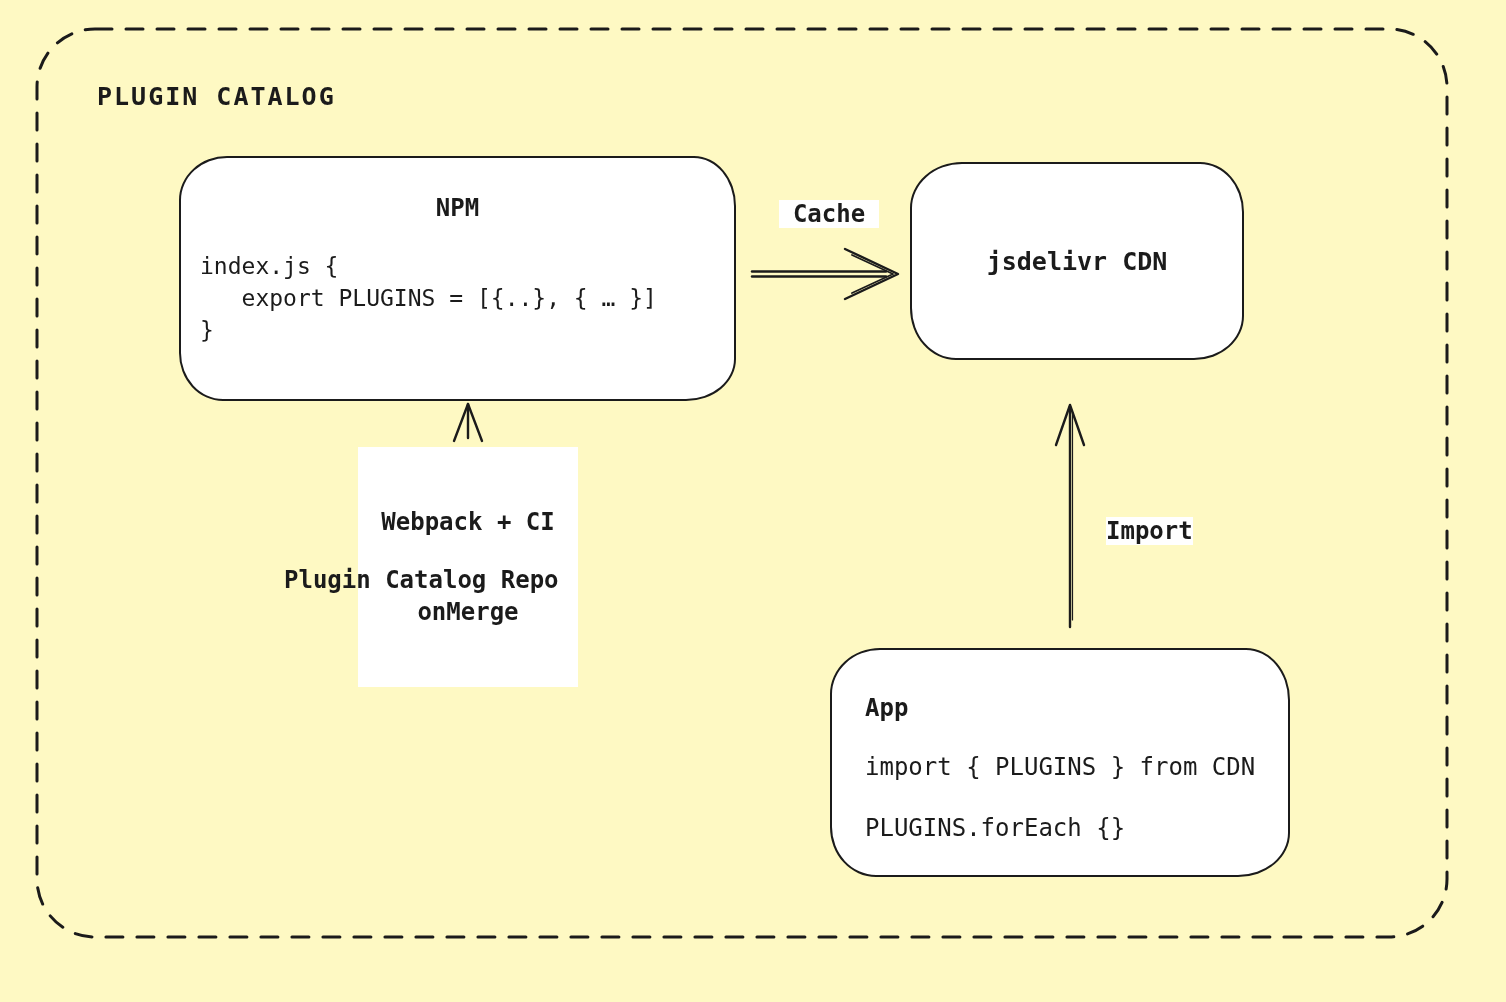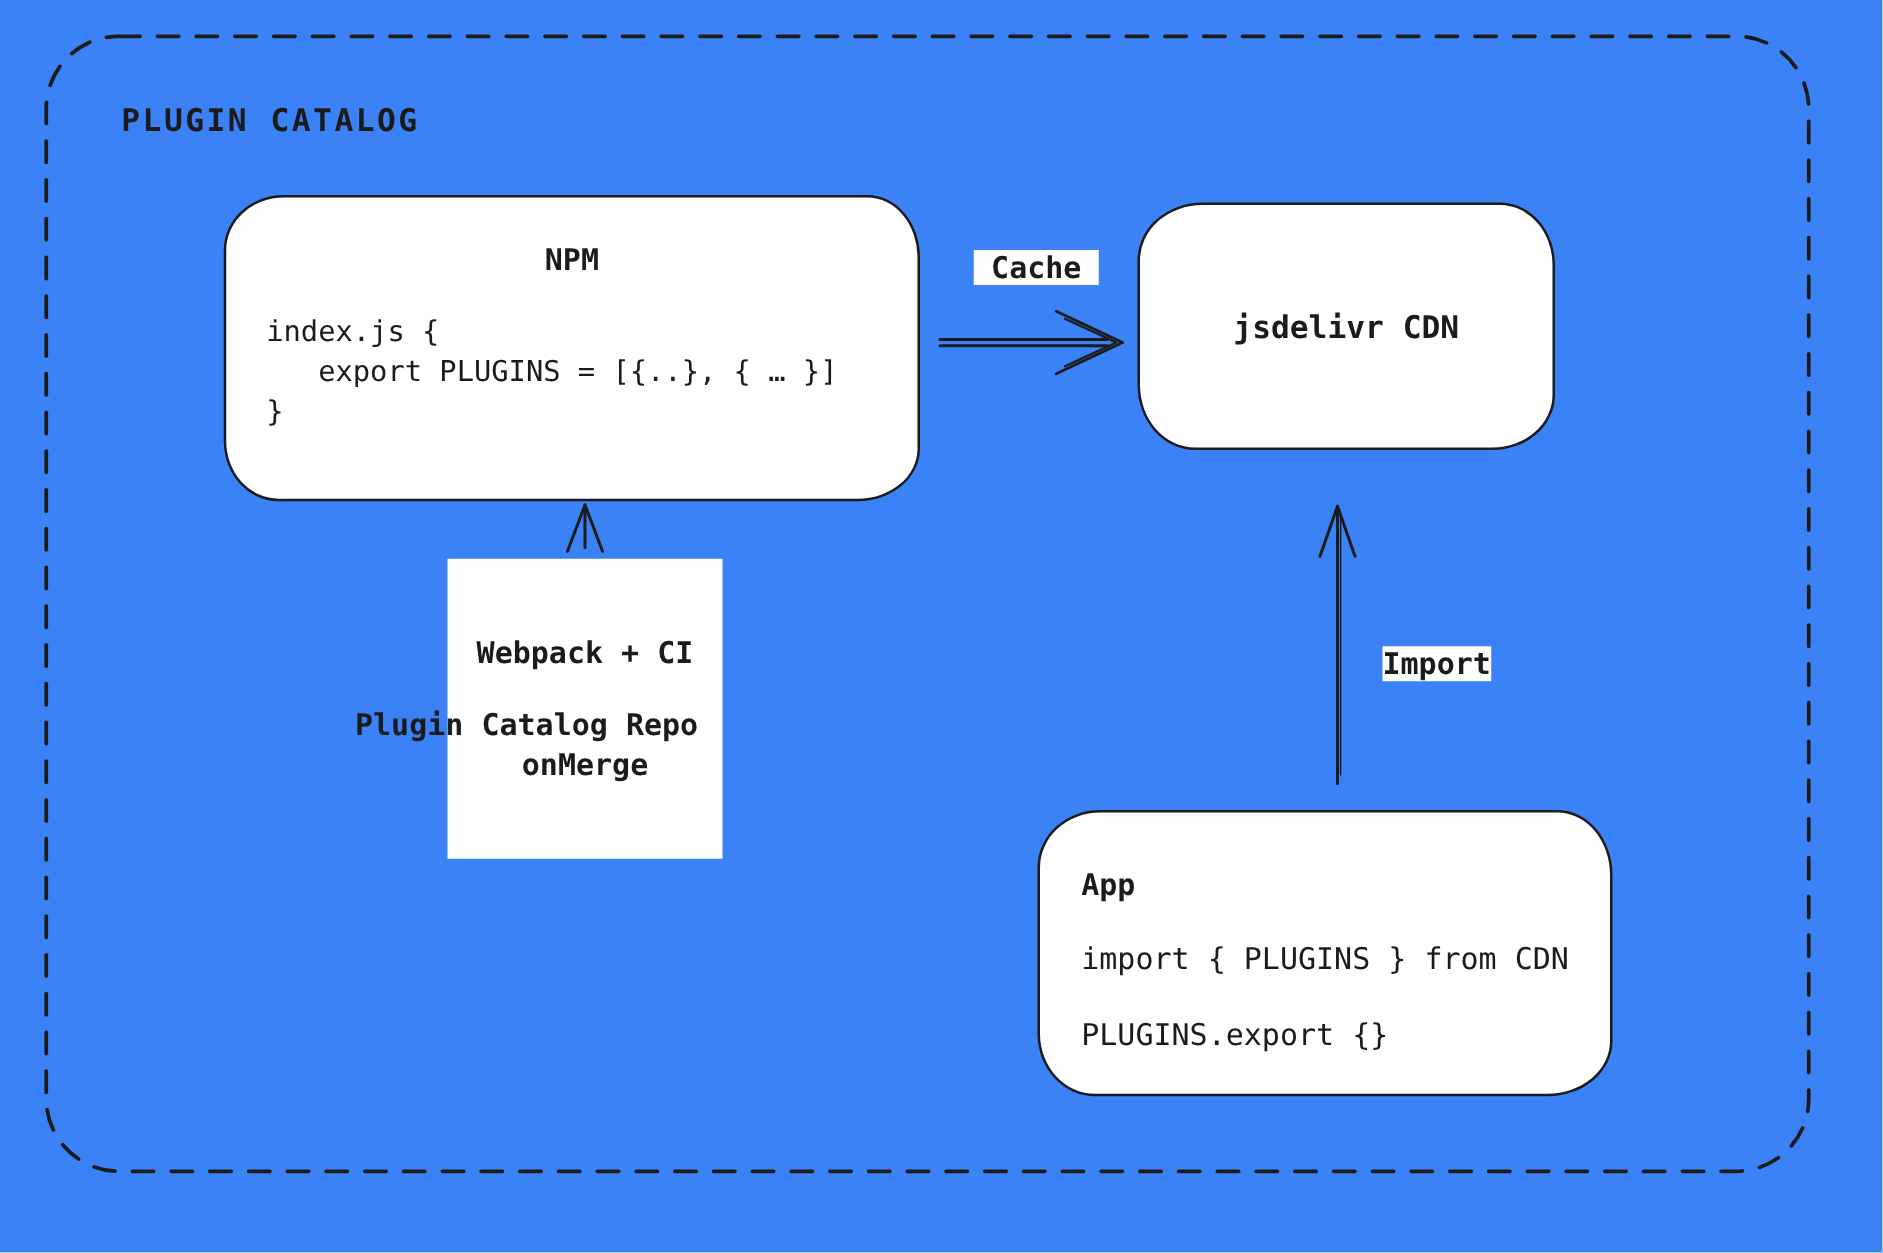--- a/index.html
+++ b/index.html
@@ -1,19 +1,19 @@
 <!DOCTYPE html>
 <html><head>
 <meta charset="utf-8">
 <style>
   html,body{margin:0;padding:0;background:#ffffff;}
   .canvas{
     position:relative;
     width:1506px;height:1002px;
-    background:#3b82f6;
+    background:#fef9c3;
     font-family:"DejaVu Sans Mono","Liberation Mono",monospace;
     color:#1b1b1b;
     overflow:hidden;
   }
   .strokes{position:absolute;left:0;top:0;width:1506px;height:1002px;z-index:0;}
   .abs{position:absolute;z-index:2;}
   .frame-title{
     left:97px;top:82px;
     font-size:25px;font-weight:bold;letter-spacing:2px;
     white-space:pre;
@@ -24,21 +24,21 @@
     border:2.3px solid #1b1b1b;
     box-sizing:border-box;
   }
   .node-npm{
     left:179px;top:156px;width:557px;height:245px;
     border-radius:48px 42px 50px 44px / 44px 50px 42px 48px;
   }
   .node-npm .node-title{
     text-align:center;margin-top:36px;font-size:24px;font-weight:bold;
   }
-  .code-block{margin-top:28px;padding-left:32px;}
+  .code-block{margin-top:28px;padding-left:19px;}
   .code-line{font-size:23px;line-height:32px;white-space:pre;}
   .node-cdn{
     left:910px;top:162px;width:334px;height:198px;
     border-radius:52px 44px 50px 46px / 46px 50px 44px 52px;
     display:flex;align-items:center;justify-content:center;
   }
   .node-cdn .node-title{font-size:25px;font-weight:bold;}
   .node-repo{
     left:218px;top:624px;width:483px;height:258px;
     border-radius:54px 46px 52px 48px / 48px 52px 46px 54px;
@@ -109,18 +109,18 @@
     <div>Webpack + CI</div>
     <div>onMerge</div>
   </div>
 
   <div class="repo-title">Plugin Catalog Repo</div>
 
 
   <div class="node node-app">
     <div class="node-title">App</div>
     <div class="app-line">import { PLUGINS } from CDN</div>
-    <div class="app-line">PLUGINS.export {}</div>
+    <div class="app-line">PLUGINS.forEach {}</div>
   </div>
 
   <div class="abs arrow-label label-import">Import</div>
 
 </div>
 
 </body></html>

